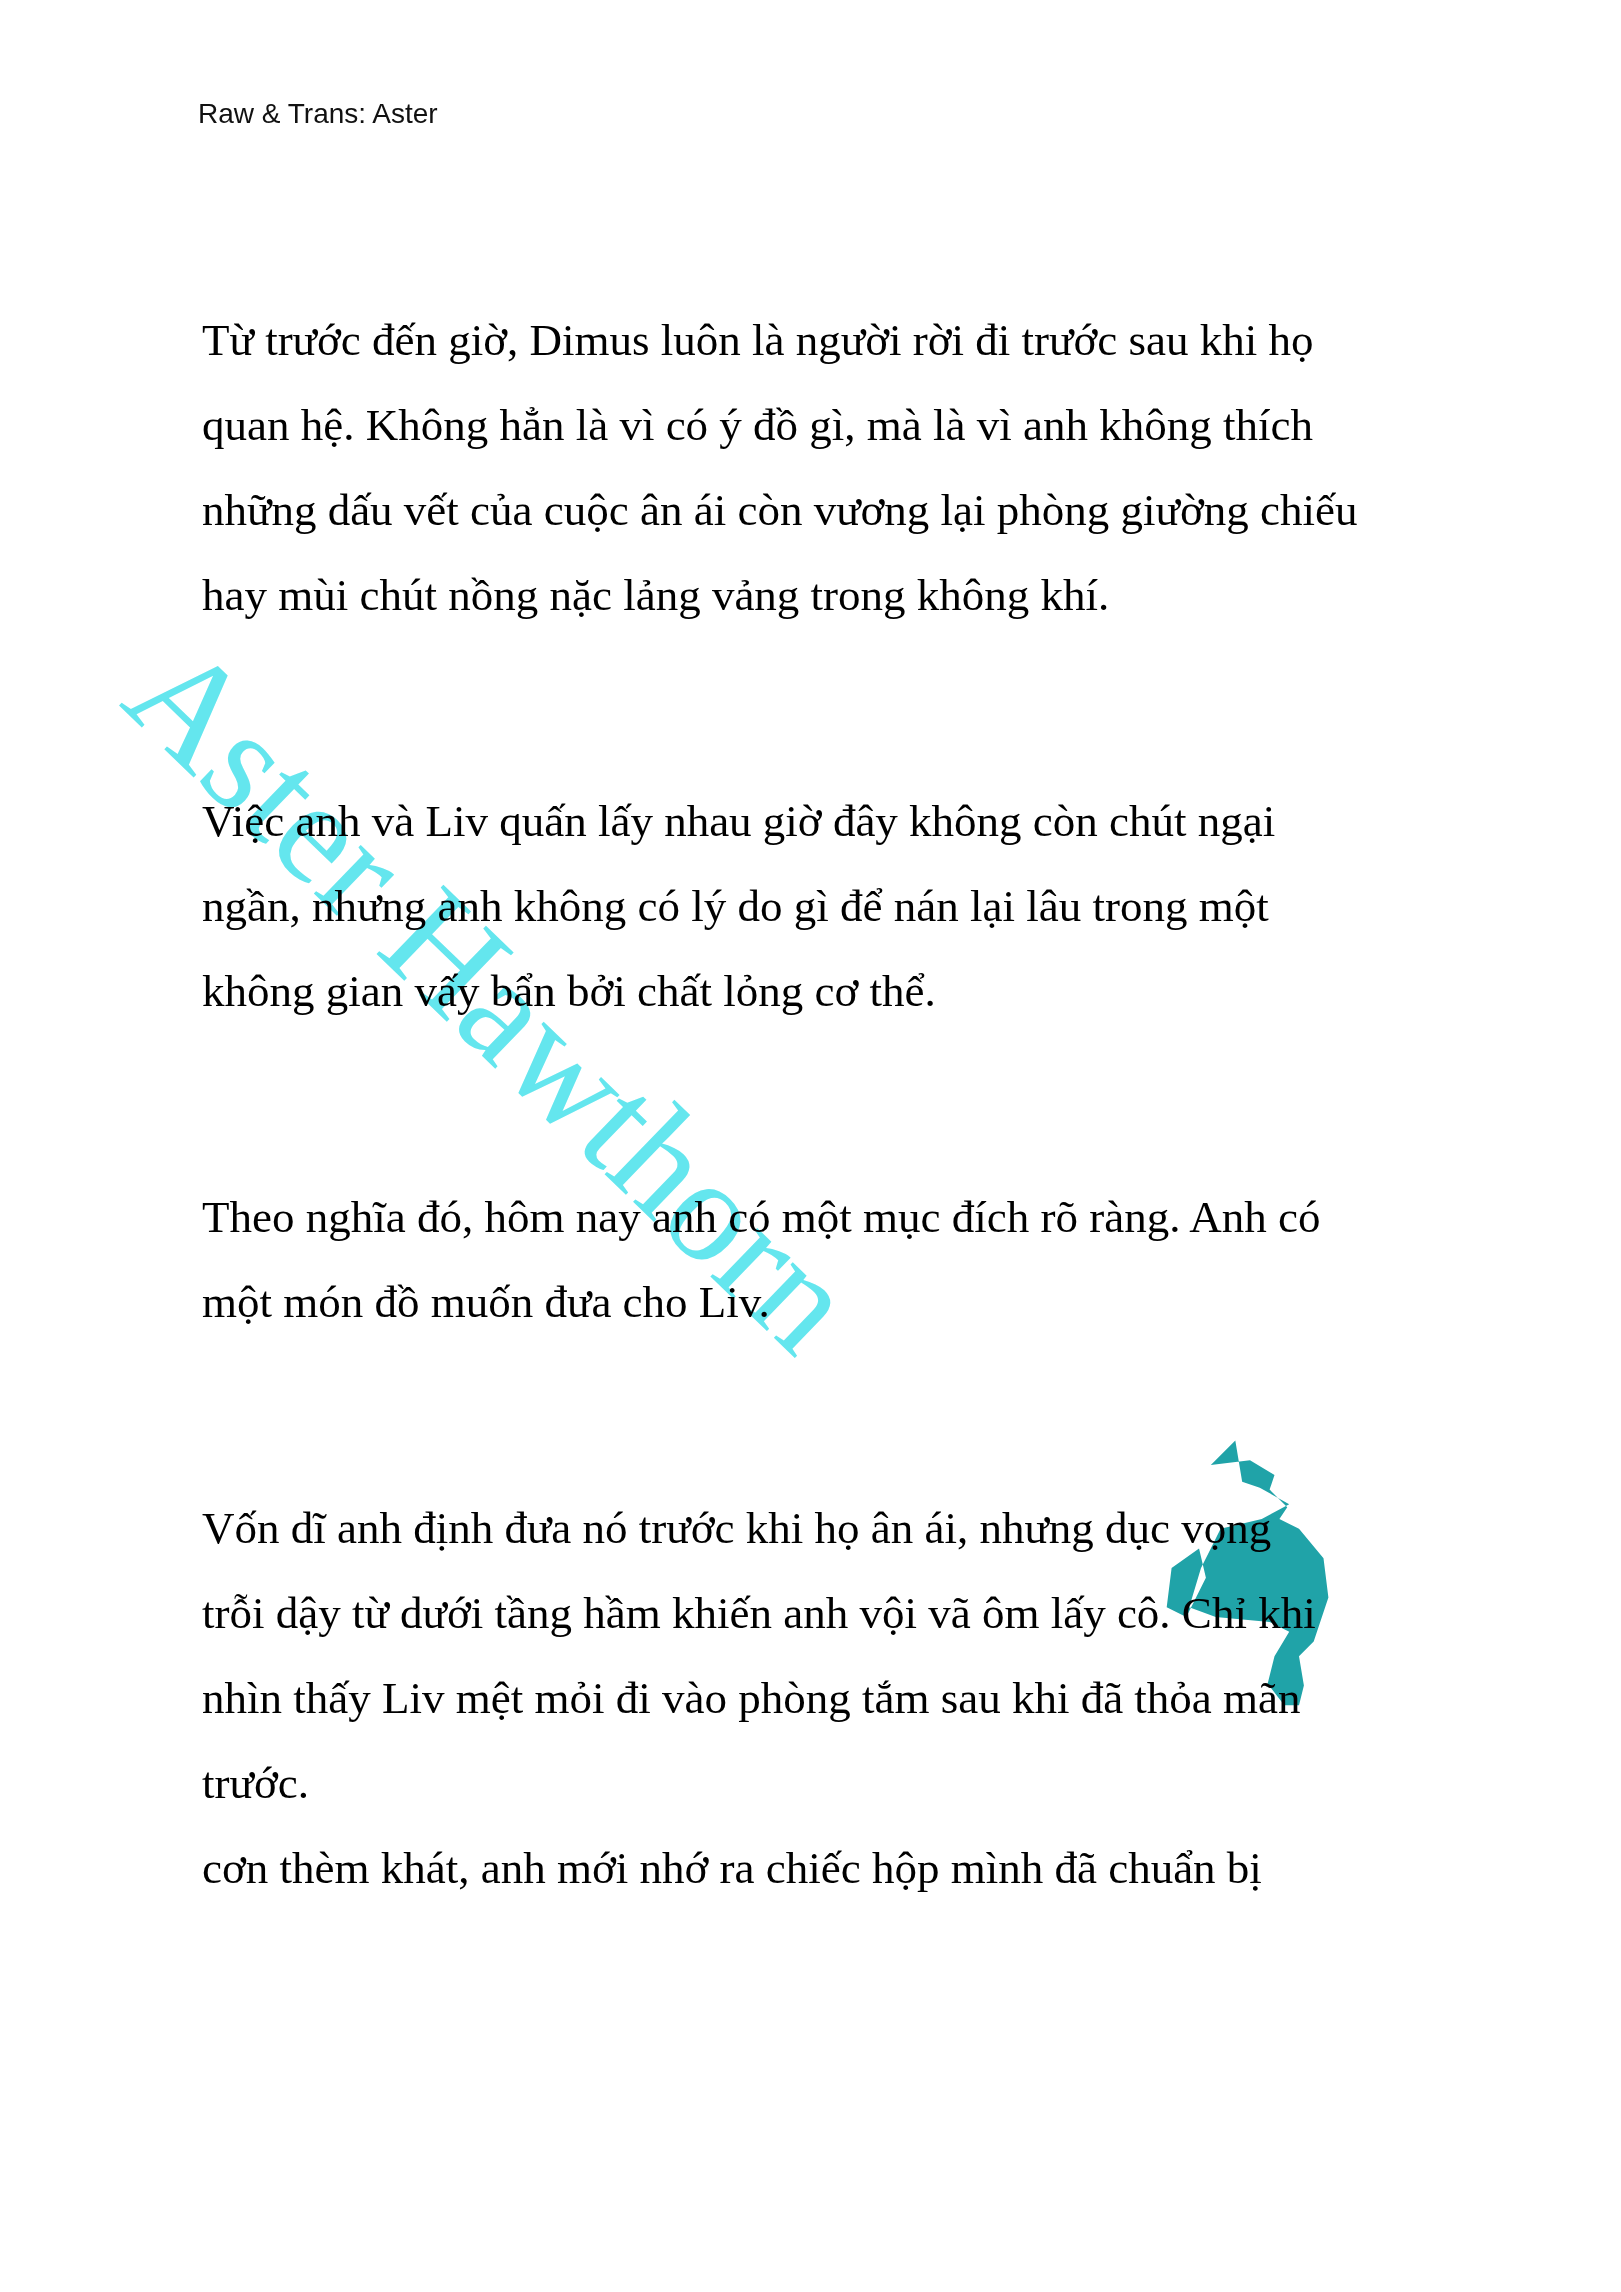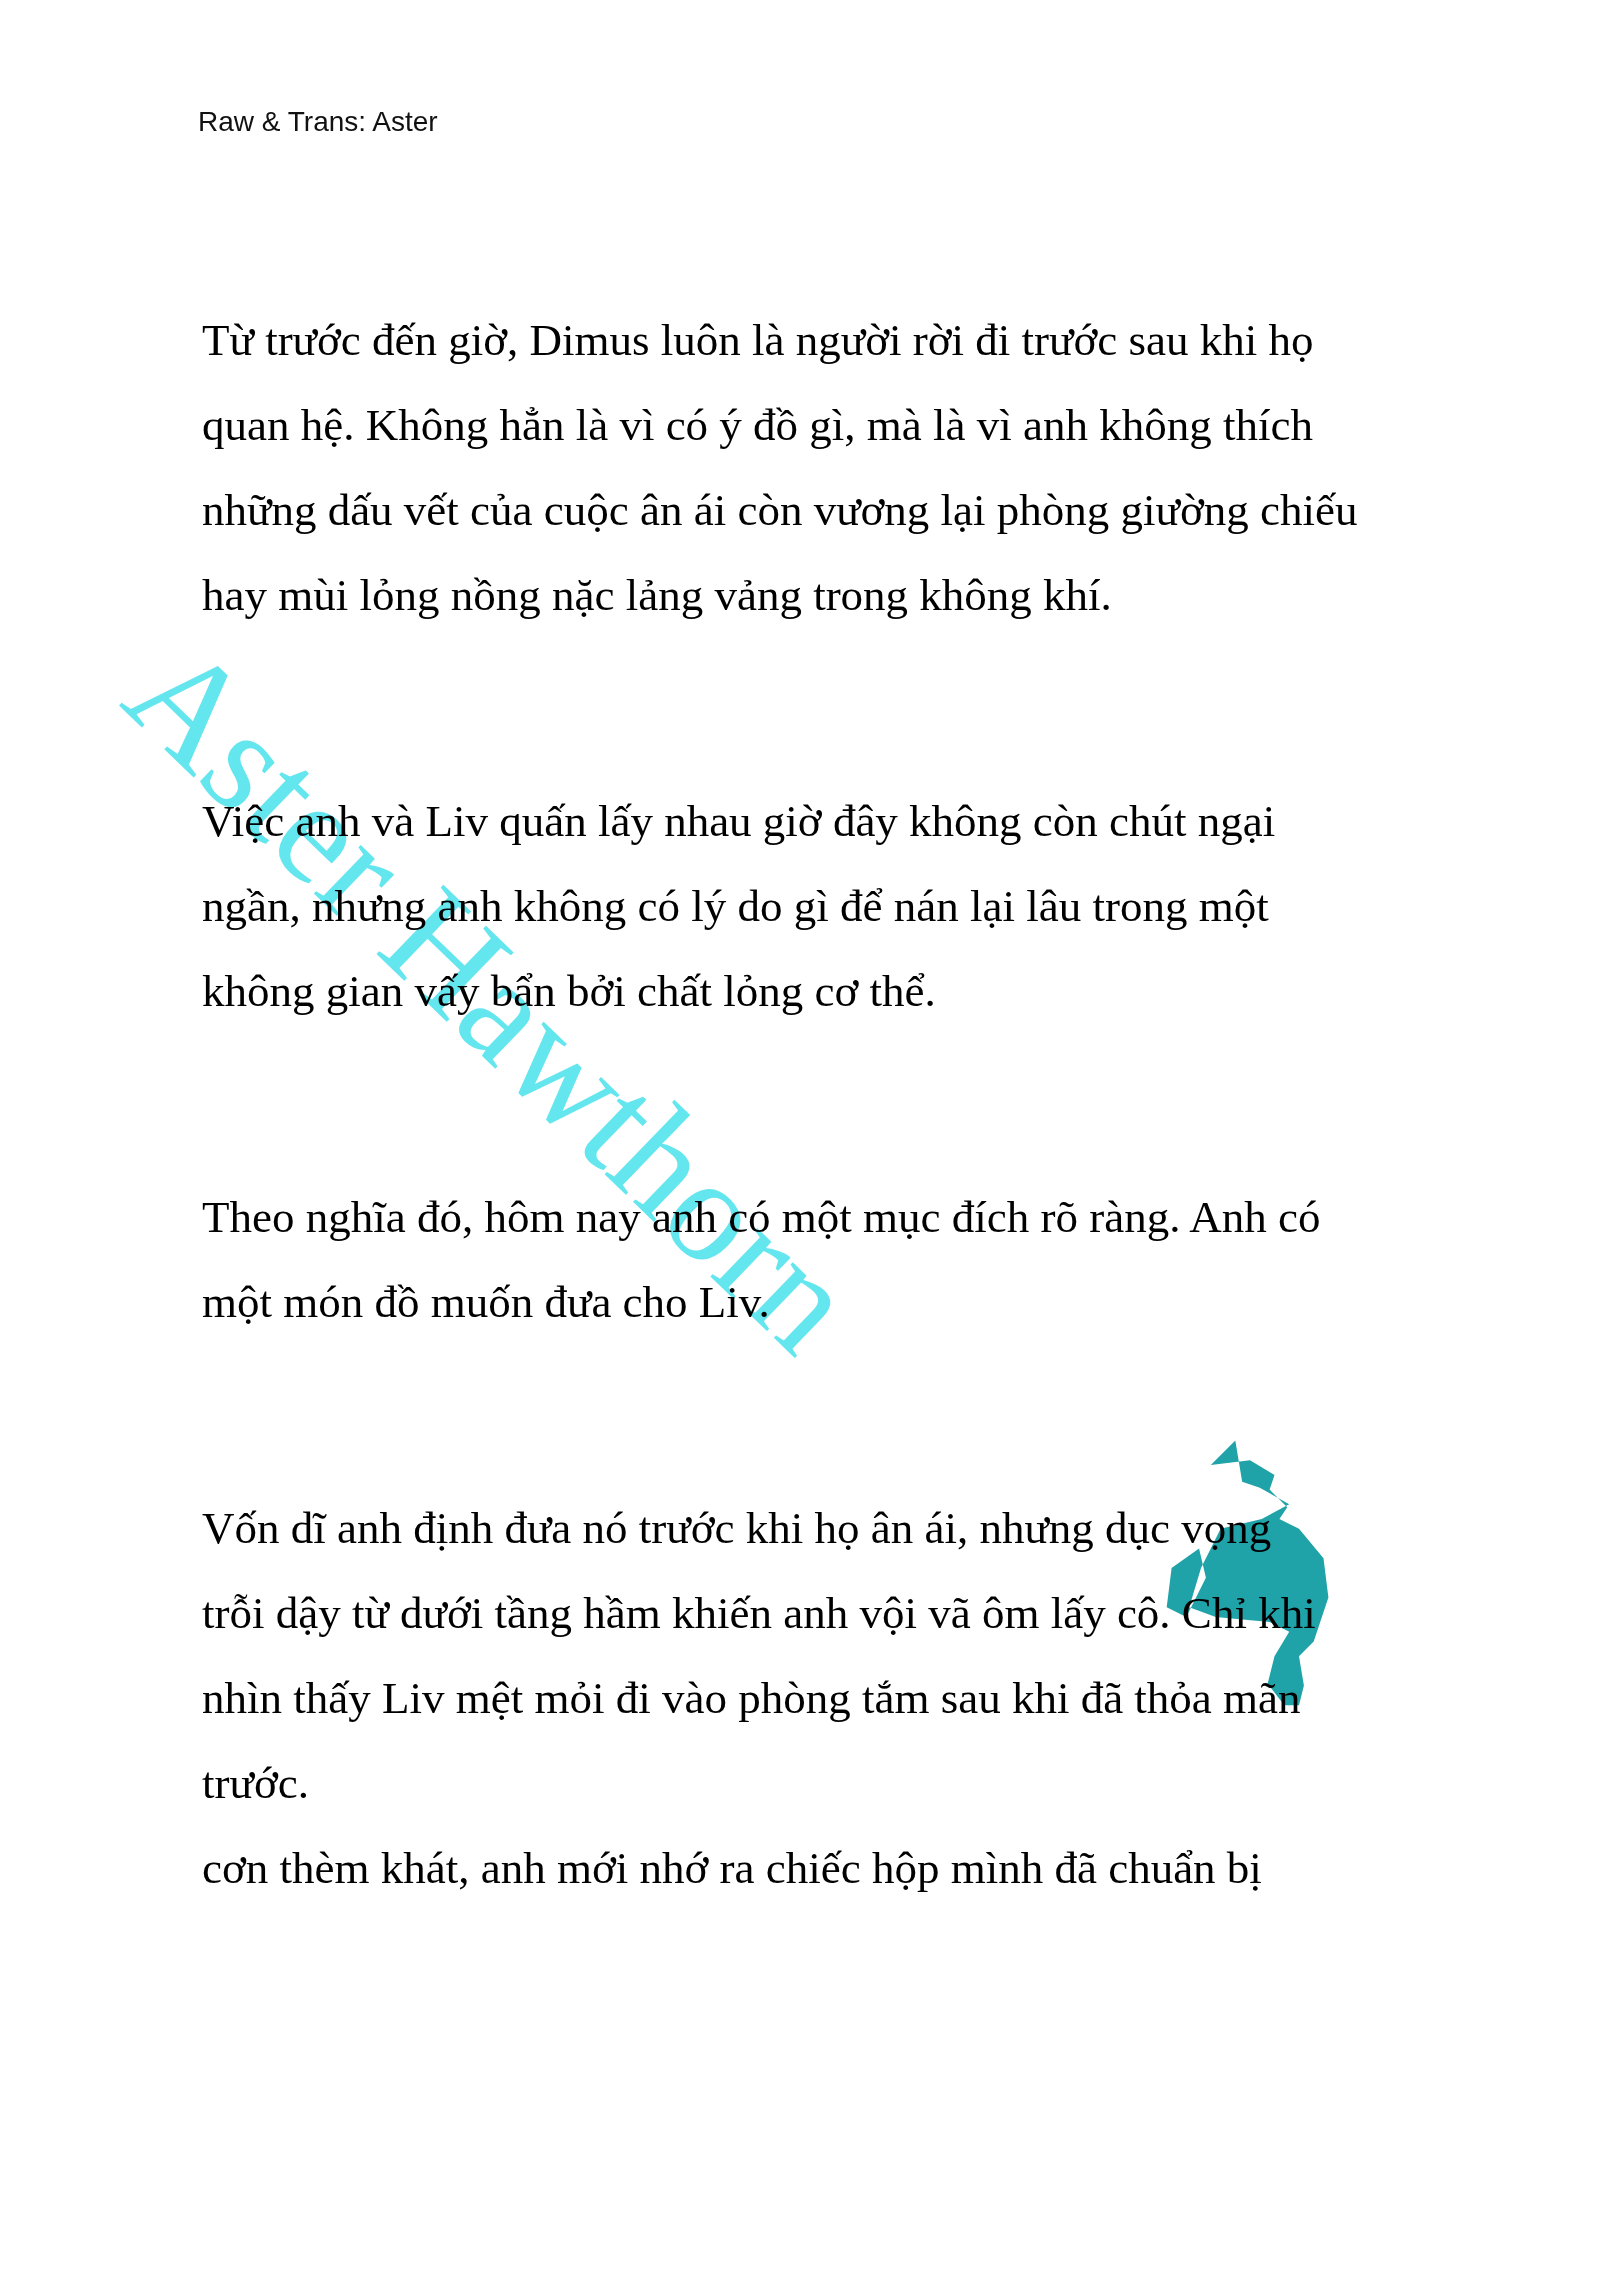--- a/index.html
+++ b/index.html
@@ -1,18 +1,18 @@
 <!DOCTYPE html>
 <html><head>
 <meta charset="utf-8">
 <style>
   html, body { margin:0; padding:0; background:#ffffff; }
   body { width:1621px; height:2293px; position:relative; overflow:hidden; }
   .header {
-    position:absolute; left:198px; top:106px;
+    position:absolute; left:198px; top:98px;
     font-family:"Liberation Sans", sans-serif; font-size:28px; color:#111;
   }
   .content {
     position:absolute; left:198px; top:294px; width:1274px;
     font-family:"Liberation Serif", serif; font-size:45px; line-height:85px; color:#000;
   }
   .para { margin:4px; }
   .gap-1 { height:133px; }
   .gap-2 { height:133px; }
   .gap-3 { height:133px; }
@@ -38,21 +38,21 @@
 
 <svg class="cat" viewBox="0 0 200 300">
   <path fill="#20a3a8" d="M60 45 L85 20 L92 62 L110 68 L140 85 L112 100 L70 110 L60 130 L50 150 L38 190 L65 200 L120 205 L140 215 L125 240 L118 268 L135 290 L150 290 L155 270 L150 240 L165 225 L180 180 L175 140 L150 110 L130 100 L138 88 L120 70 L125 55 L100 40 Z M20 150 L48 130 L55 160 L35 200 L15 190 Z"></path>
 </svg>
 
 <div class="content">
   <div class="para">
     <div>Từ trước đến giờ, Dimus luôn là người rời đi trước sau khi họ</div>
     <div>quan hệ. Không hẳn là vì có ý đồ gì, mà là vì anh không thích</div>
     <div>những dấu vết của cuộc ân ái còn vương lại phòng giường chiếu</div>
-    <div>hay mùi lỏng nồng nặc lảng vảng trong không khí.</div>
+    <div>hay mùi chút nồng nặc lảng vảng trong không khí.</div>
   </div>
   <div class="gap-1"></div>
   <div class="para">
     <div>Việc anh và Liv quấn lấy nhau giờ đây không còn chút ngại</div>
     <div>ngần, nhưng anh không có lý do gì để nán lại lâu trong một</div>
     <div>không gian vấy bẩn bởi chất lỏng cơ thể.</div>
   </div>
   <div class="gap-2"></div>
   <div class="para">
     <div>Theo nghĩa đó, hôm nay anh có một mục đích rõ ràng. Anh có</div>

